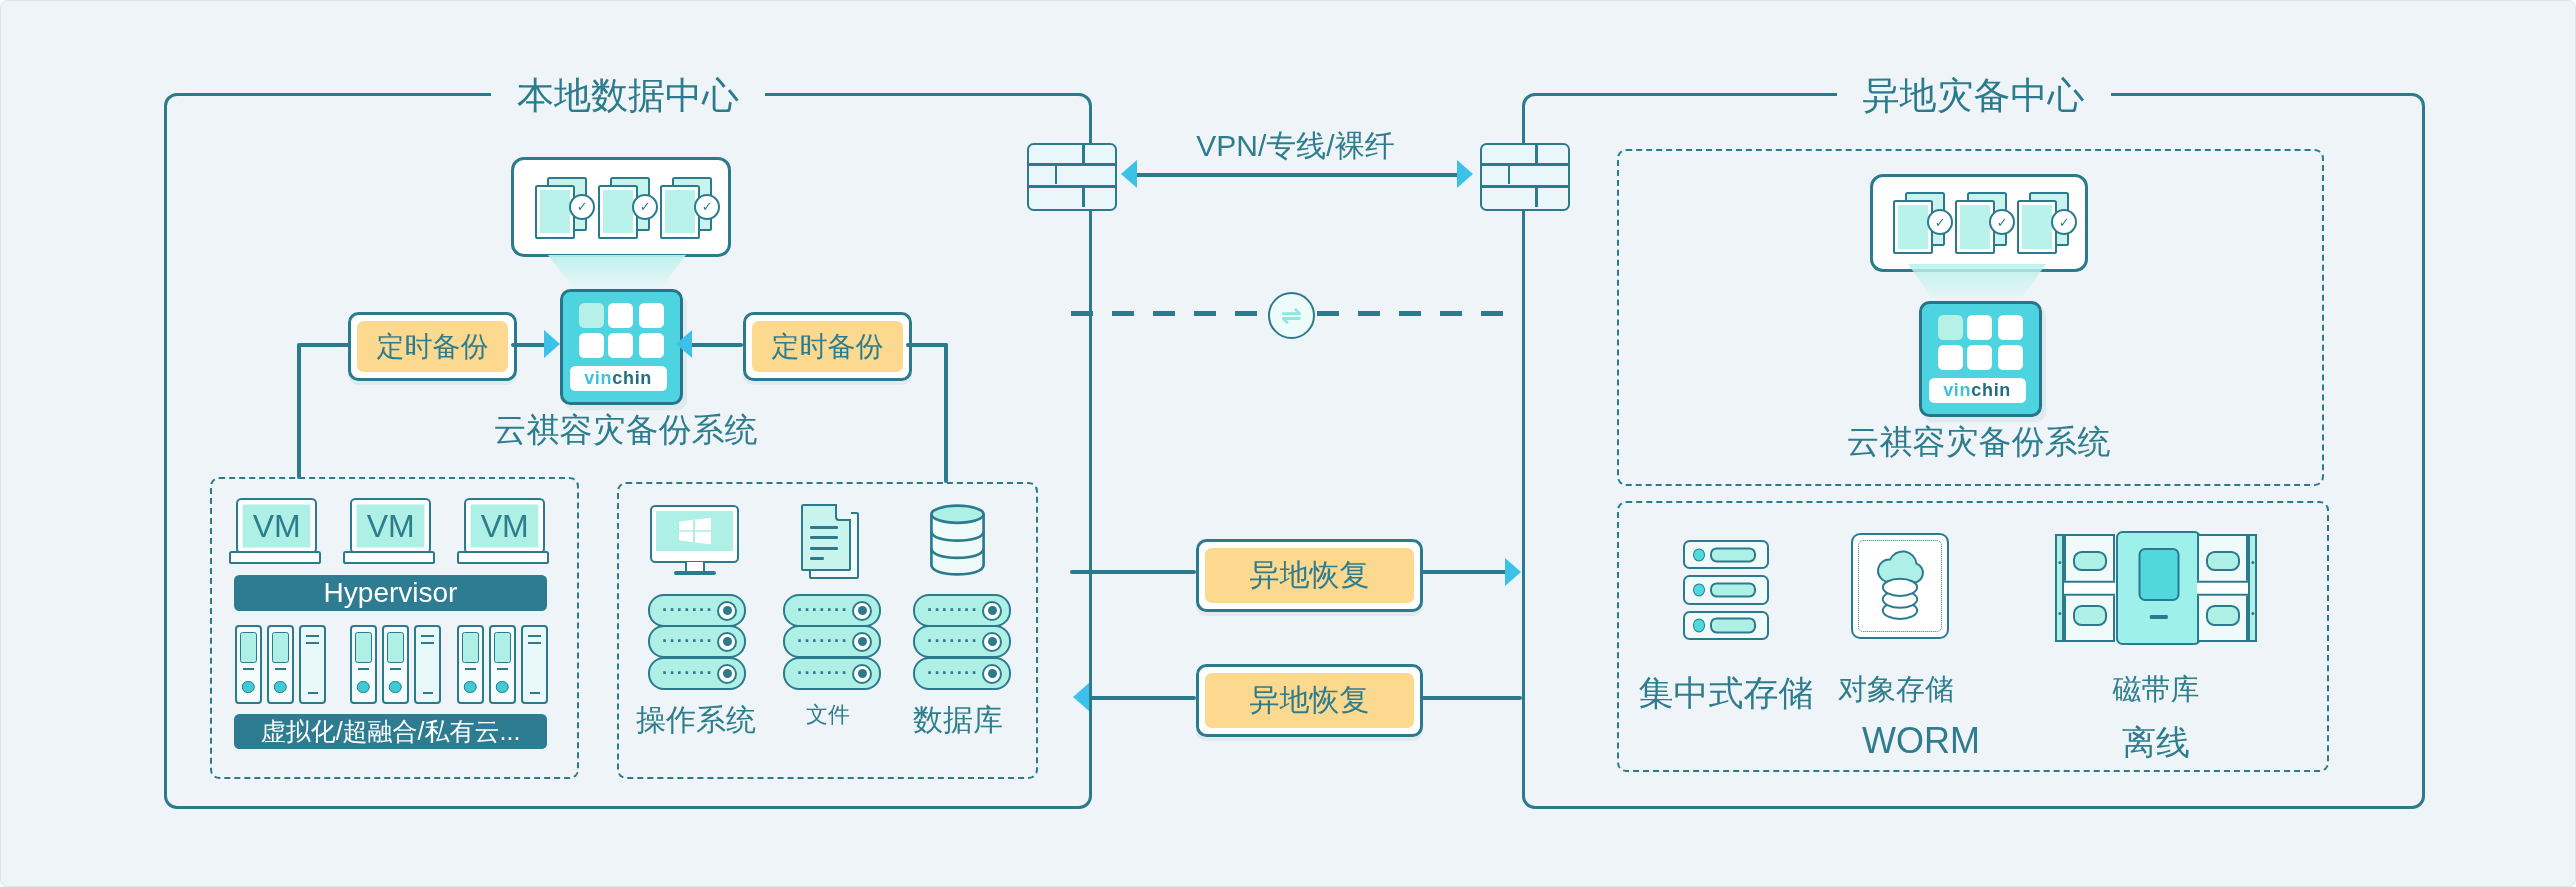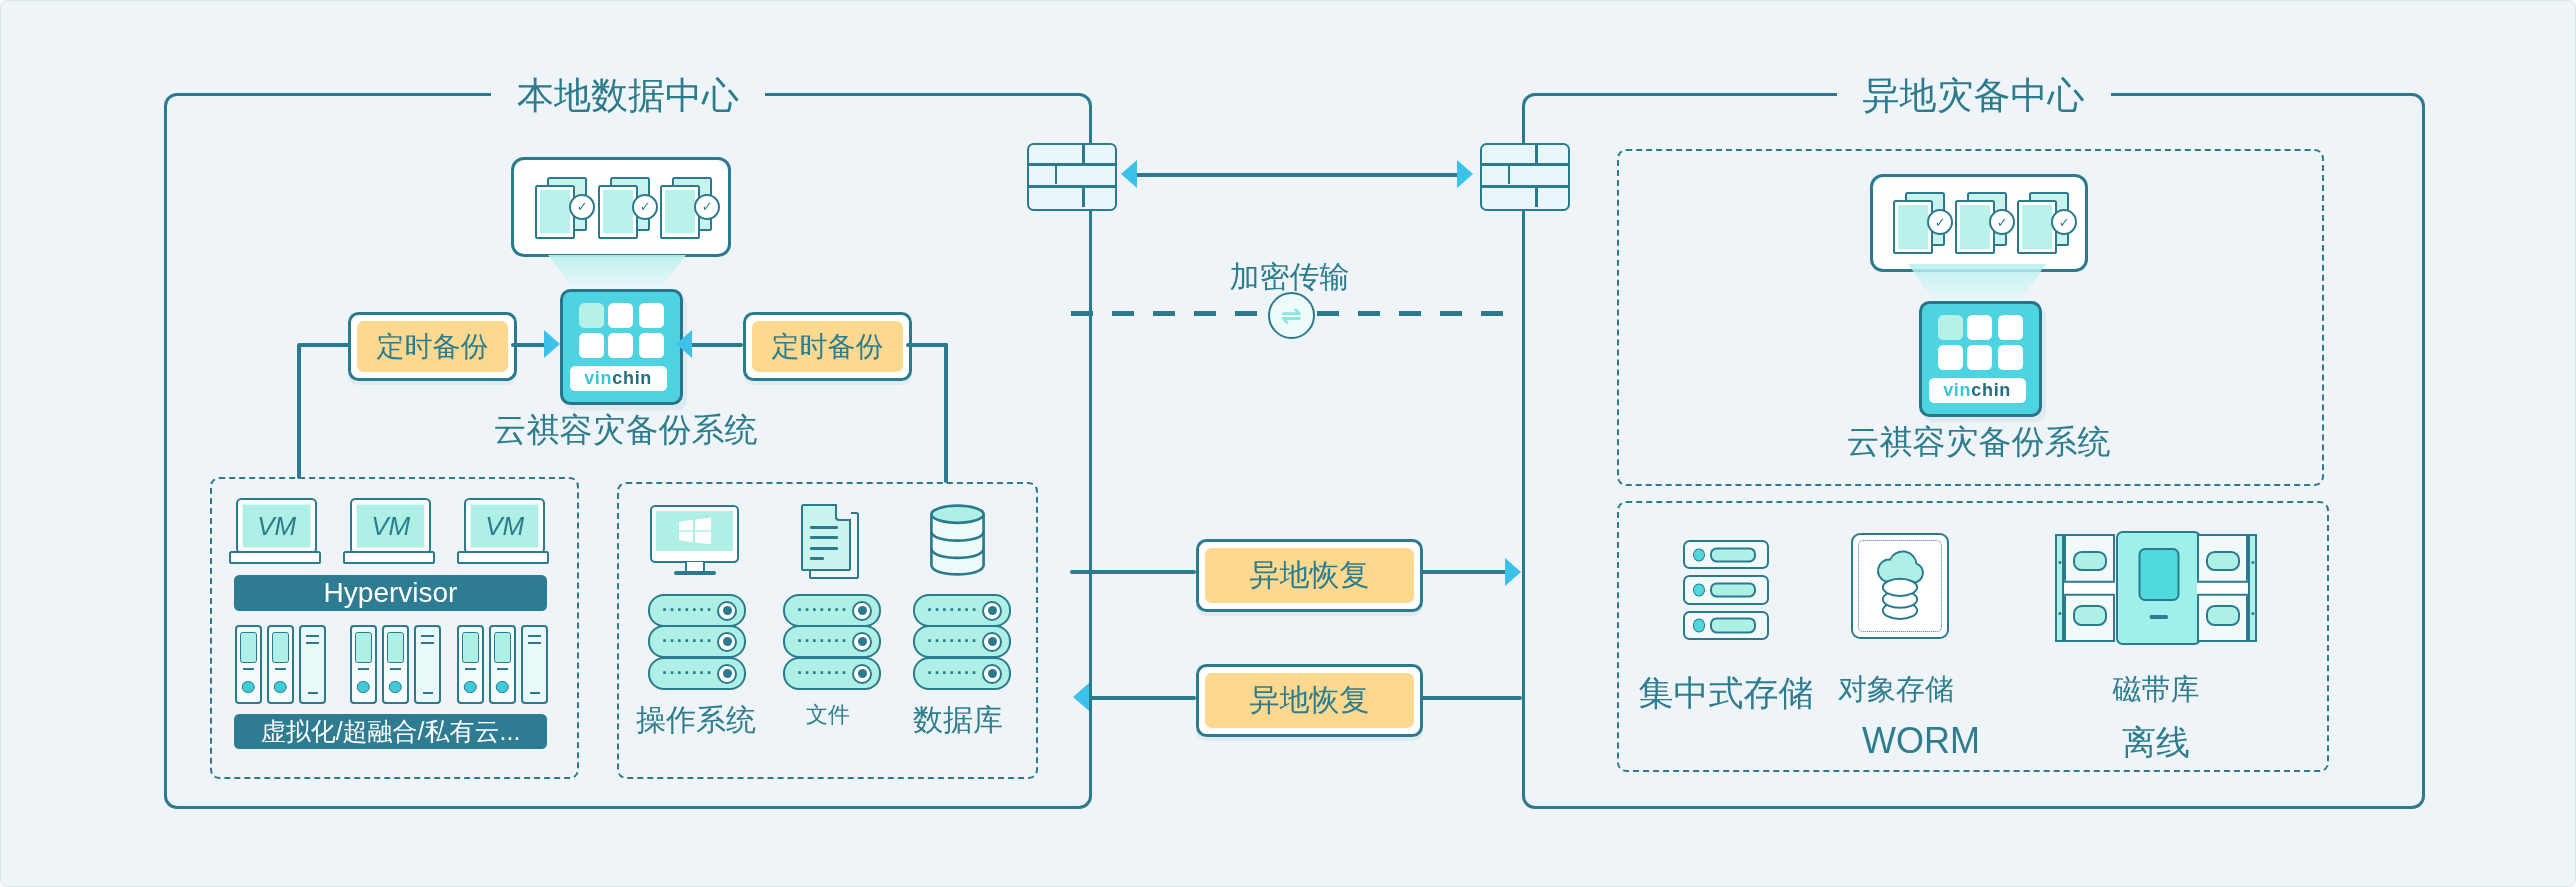--- a/index.html
+++ b/index.html
@@ -49,21 +49,21 @@
   .brand .vin{color:#3fc3d8;} .brand .chin{color:#256e80;}
   .fw{position:absolute;width:86px;height:64px;background:#e9f7fa;border:2.6px solid var(--teal);border-radius:6.6px;}
   .fh{position:absolute;left:0;right:0;height:2.6px;background:var(--teal);}
   .fv{position:absolute;width:2.6px;background:var(--teal);}
   .xfer{position:absolute;width:43px;height:43px;background:#eefbfb;border:2px solid var(--teal);
     border-radius:50%;display:flex;align-items:center;justify-content:center;
     font-size:25px;font-weight:bold;color:#8ee6e0;}
   .laptop{position:absolute;width:92px;height:66px;}
   .lap-screen{position:absolute;left:7.2px;top:0;width:77px;height:52px;background:var(--mint);
     border:2.6px solid var(--teal);border-radius:5.3px;box-shadow:inset 0 0 0 4.6px #fff;
-    display:flex;align-items:center;justify-content:center;font-size:26px;color:var(--text);font-style:italic;}
+    display:flex;align-items:center;justify-content:center;font-size:32px;color:var(--text);}
   .lap-base{position:absolute;left:0;bottom:0;width:88px;height:9.2px;background:#fff;
     border:2px solid var(--teal);border-radius:2.6px;}
   .darkbar{position:absolute;background:var(--bar);border-radius:5.3px;color:#fff;
     display:flex;align-items:center;justify-content:center;}
   .srv{position:absolute;width:91px;height:79px;display:flex;gap:5.3px;}
   .slat{position:relative;flex:1;background:#f4fcfd;border:2px solid var(--teal);border-radius:4px;}
   .slat.plain{background:#e9f8f9;}
   .s-scr{position:absolute;left:3.3px;right:3.3px;top:5.3px;height:29px;background:var(--mint);
     border:1.3px solid var(--teal);border-radius:2.6px;}
   .s-ln{position:absolute;left:6px;right:6px;top:41px;height:2px;background:var(--teal);}
@@ -128,24 +128,24 @@
   <section class="zone" style="left:163px;top:92px;width:906px;height:710px;padding-left:16px;">
     <div class="zone-title">本地数据中心</div>
   </section>
   <section class="zone" style="left:1521px;top:92px;width:897px;height:710px;font-family:Liberation Serif, serif;">
     <div class="zone-title">异地灾备中心</div>
   </section>
 
   <div class="hline" style="left:1133px;top:172px;width:326px;"></div>
   <div class="tri-l" style="left:1120px;top:159px;"></div>
   <div class="tri-r" style="left:1456px;top:159px;"></div>
+  <div class="lbl" style="left:1130px;top:125px;width:329px;font-size:30px;">VPN/专线/裸纤</div>
 
   <div class="dash-h" style="left:1070px;top:310px;width:450px;"></div>
   <div class="xfer" style="left:1267px;top:291px;">⇌</div>
-  <div class="lbl" style="left:1157px;top:256px;width:263px;font-size:30px;">加密传输</div>
 
   <div class="hline" style="left:1069px;top:569px;width:126px;"></div>
   <div class="hline" style="left:1416px;top:569px;width:91px;"></div>
   <div class="tri-r" style="left:1504px;top:557px;"></div>
   <div class="pillbtn" style="left:1195px;top:538px;width:221px;height:67px;">
     <div class="pillbtn-fill" style="font-size:30px;">异地恢复</div>
   </div>
 
   <div class="hline" style="left:1416px;top:695px;width:105px;"></div>
   <div class="hline" style="left:1087px;top:695px;width:108px;"></div>

